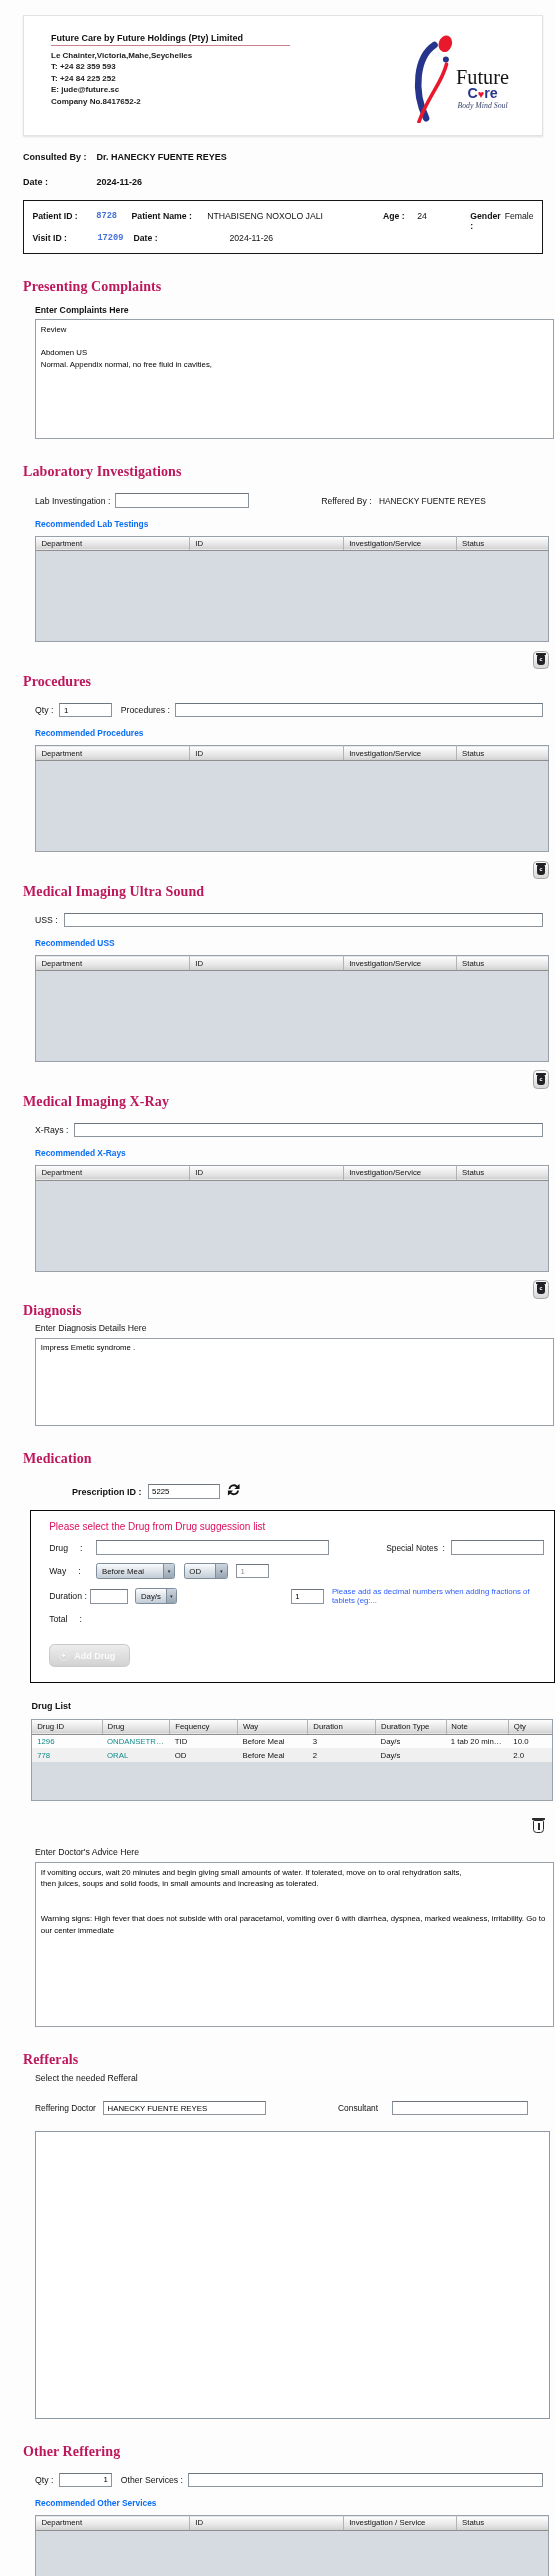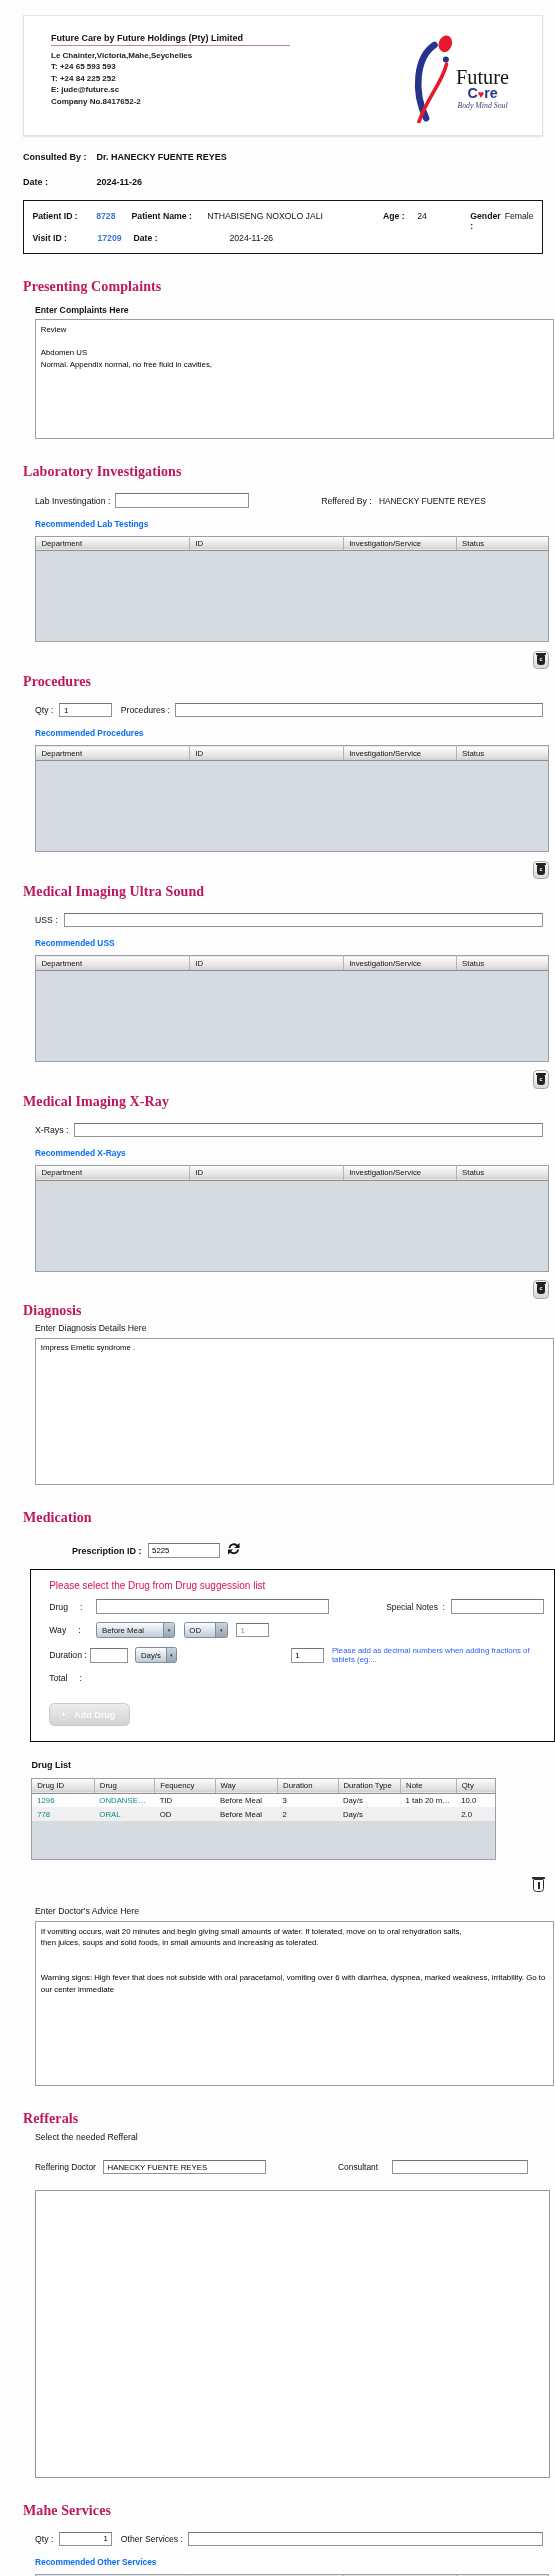--- a/index.html
+++ b/index.html
@@ -25,21 +25,21 @@
   .logo-care .heart { color:#e8192c; font-size:10.8px; }
   .logo-tagline { font-family:"Liberation Serif", serif; font-style:italic; font-size:7.8px; color:#3c466f; margin-top:1.2px; }
 
   
   .consult-row { margin-top:15.5px; font-weight:bold; font-size:9px; }
   .consult-row .lbl { display:inline-block; width:71px; }
 
   .patient-box { border:1.2px solid #151515; background:#fff; margin-top:13px; padding:7.2px 8.4px; }
   .patient-row { display:flex; margin:2.4px 0; font-size:8.7px; }
   .patient-row .lbl { font-weight:bold; }
-  .id-val { color:#4472d9; font-weight:bold; }
+  .id-val { color:#4472d9; font-weight:bold;font-family:Liberation Mono, monospace; }
   .pw-1{width:65px}.pw-2{width:36px}.pw-3{width:77px}.pw-4{width:179px}
   .pw-5{width:35px}.pw-6{width:54px}.pw-7{width:96px}
 
   
   h2.section-title { color:#be185d; font-size:14px; letter-spacing:0.1px; margin-top:25px;font-family:Liberation Serif, serif; }
   .field-label { font-weight:bold; font-size:8.7px; margin:9.6px 0 4.8px 12px; }
   textarea.big-area {
     display:block; width:519px; margin-left:12px; border:0.6px solid #9aa0a8; background:#fff;
     font-family:"Liberation Sans", sans-serif; font-size:7.8px; padding:3.6px 4.8px; resize:none; line-height:1.5;
   }
@@ -84,21 +84,21 @@
   .select-box .sel-arrow { width:11.4px; background:linear-gradient(#cdd6df,#97a5b2); border-left:0.6px solid #7d8d9c;
     display:flex; align-items:center; justify-content:center; font-size:4.2px; color:#1d2731; }
   .dose-input { width:33px; background:#dde2e8; color:#8b929b; border:0.6px solid #aab2bb; text-align:left; }
   .tab-hint { color:#2b5cff; font-size:7.8px; margin-left:8.4px; }
   .add-drug-btn { display:inline-flex; align-items:center; gap:5.4px; margin:20.3px 0 2.4px 8.4px;
     background:linear-gradient(#ededed,#d2d2d2); border:0.6px solid #c9c9c9; border-radius:5.4px;
     color:#fbfbfb; font-weight:bold; font-size:9px; padding:5.4px 14.3px 5.4px 8.4px; cursor:default; }
   .plus-circle { width:10.2px; height:10.2px; border:1.2px solid #e9e9e9; border-radius:50%;
     display:inline-flex; align-items:center; justify-content:center; font-size:7.2px; line-height:1; }
   .druglist-label { font-weight:bold; font-size:9px; margin:18px 0 8.4px 8.4px; }
-  table.drug-table { width:465px; margin-left:8.4px; border-collapse:collapse; border:0.6px solid #9aa0a8; table-layout:fixed; font-size:7.8px; }
+  table.drug-table { width:522px; margin-left:8.4px; border-collapse:collapse; border:0.6px solid #9aa0a8; table-layout:fixed; font-size:7.8px; }
   table.drug-table th { background:linear-gradient(#ffffff,#e2e2e2 70%,#cfcfcf); font-weight:normal; text-align:left;
     padding:2.4px 4.8px; border-right:0.6px solid #b3b3b3; border-bottom:0.6px solid #8f8f8f; }
   table.drug-table th:last-child { border-right:none; }
   table.drug-table td { padding:2.4px 4.8px; border:none; white-space:nowrap; overflow:hidden; text-overflow:ellipsis; }
   table.drug-table tr.alt { background:#f0f0f0; }
   td.col-drug_id, td.col-drug { color:#0f8a8a; }
   td.drug-filler { background:#d6dbe2; height:38px; }
 
   
   .ref-row { display:flex; align-items:center; margin:18px 0 0 12px; }
@@ -109,21 +109,21 @@
 </head>
 <body>
 
 <div class="page">
 
   
   <header class="header-card">
     <div>
       <div class="company-title">Future Care by Future Holdings (Pty) Limited</div>
       <div class="company-line">Le Chainter,Victoria,Mahe,Seychelles</div>
-      <div class="company-line">T: +24  65 593 593</div>
+      <div class="company-line">T: +24  82 359 593</div>
       <div class="company-line">T: +24  84 225 252</div>
       <div class="company-line">E: jude@future.sc</div>
       <div class="company-line">Company No.8417652-2</div>
     </div>
     <div class="logo-wrap">
       <span>
         <svg width="47" height="90" viewBox="0 0 78 150">
           <path d="M30 142 C8 96 14 40 44 20" stroke="#27348b" stroke-width="11" fill="none" stroke-linecap="round"></path>
           <ellipse cx="62" cy="18" rx="11" ry="14" fill="#e8192c" transform="rotate(18 62 18)"></ellipse>
           <path d="M18 148 C34 104 56 84 64 52" stroke="#e8192c" stroke-width="6" fill="none" stroke-linecap="round"></path>
@@ -311,21 +311,21 @@
   </table>
   <div class="trash-row">
     <button class="trash-btn">
         <span class="trash-glyph"></span>
       </button>
   </div>
 
   
   <h2 class="section-title" style="margin-top:4.8px">Diagnosis</h2>
   <div class="field-label" style="font-weight:normal;margin-top:3.6px">Enter Diagnosis Details Here</div>
-  <textarea class="big-area" style="height: 147px;">Impress Emetic syndrome .</textarea>
+  <textarea class="big-area" style="height: 88px;">Impress Emetic syndrome .</textarea>
 
   
   <h2 class="section-title">Medication</h2>
   <div class="rx-row">
     <span class="lbl">Prescription ID :</span>
     <input class="txt" style="width: 72px;" value="5225">
     <button class="refresh-btn">
       <span>
         <svg width="15.5" height="15.5" viewBox="0 0 24 24">
           <path d="M4 11a8 8 0 0 1 13.5-5.2L21 3v8h-8l2.9-2.9A5.5 5.5 0 0 0 6.6 11z" fill="#151515"></path>
@@ -446,21 +446,21 @@
   <div class="field-label" style="font-weight:normal;margin-top:4.8px">Select the needed Refferal</div>
   <div class="ref-row">
     <span>Reffering Doctor</span>
     <input class="txt" style="width: 163px; margin-left: 7.2px;" value="HANECKY FUENTE REYES">
     <span style="margin-left:72px">Consultant</span>
     <input class="txt" style="width: 136px; margin-left: 14.3px;" value="">
   </div>
   <div class="ref-box"></div>
 
   
-  <h2 class="section-title">Mahe Services</h2>
+  <h2 class="section-title">Other Reffering</h2>
   <div class="inline-row">
     <span class="lbl">Qty :</span>
     <input class="txt qty-input" style="text-align: right;" value="1">
     <span class="lbl">Other Services :</span>
     <input class="txt" style="flex: 1 1 0%; margin-left: 4.8px;" value="">
   </div>
   <a href="#" class="reco-link">Recommended Other Services</a>
   <table class="reco-table">
     <colgroup>
         <col style="width:30%">

